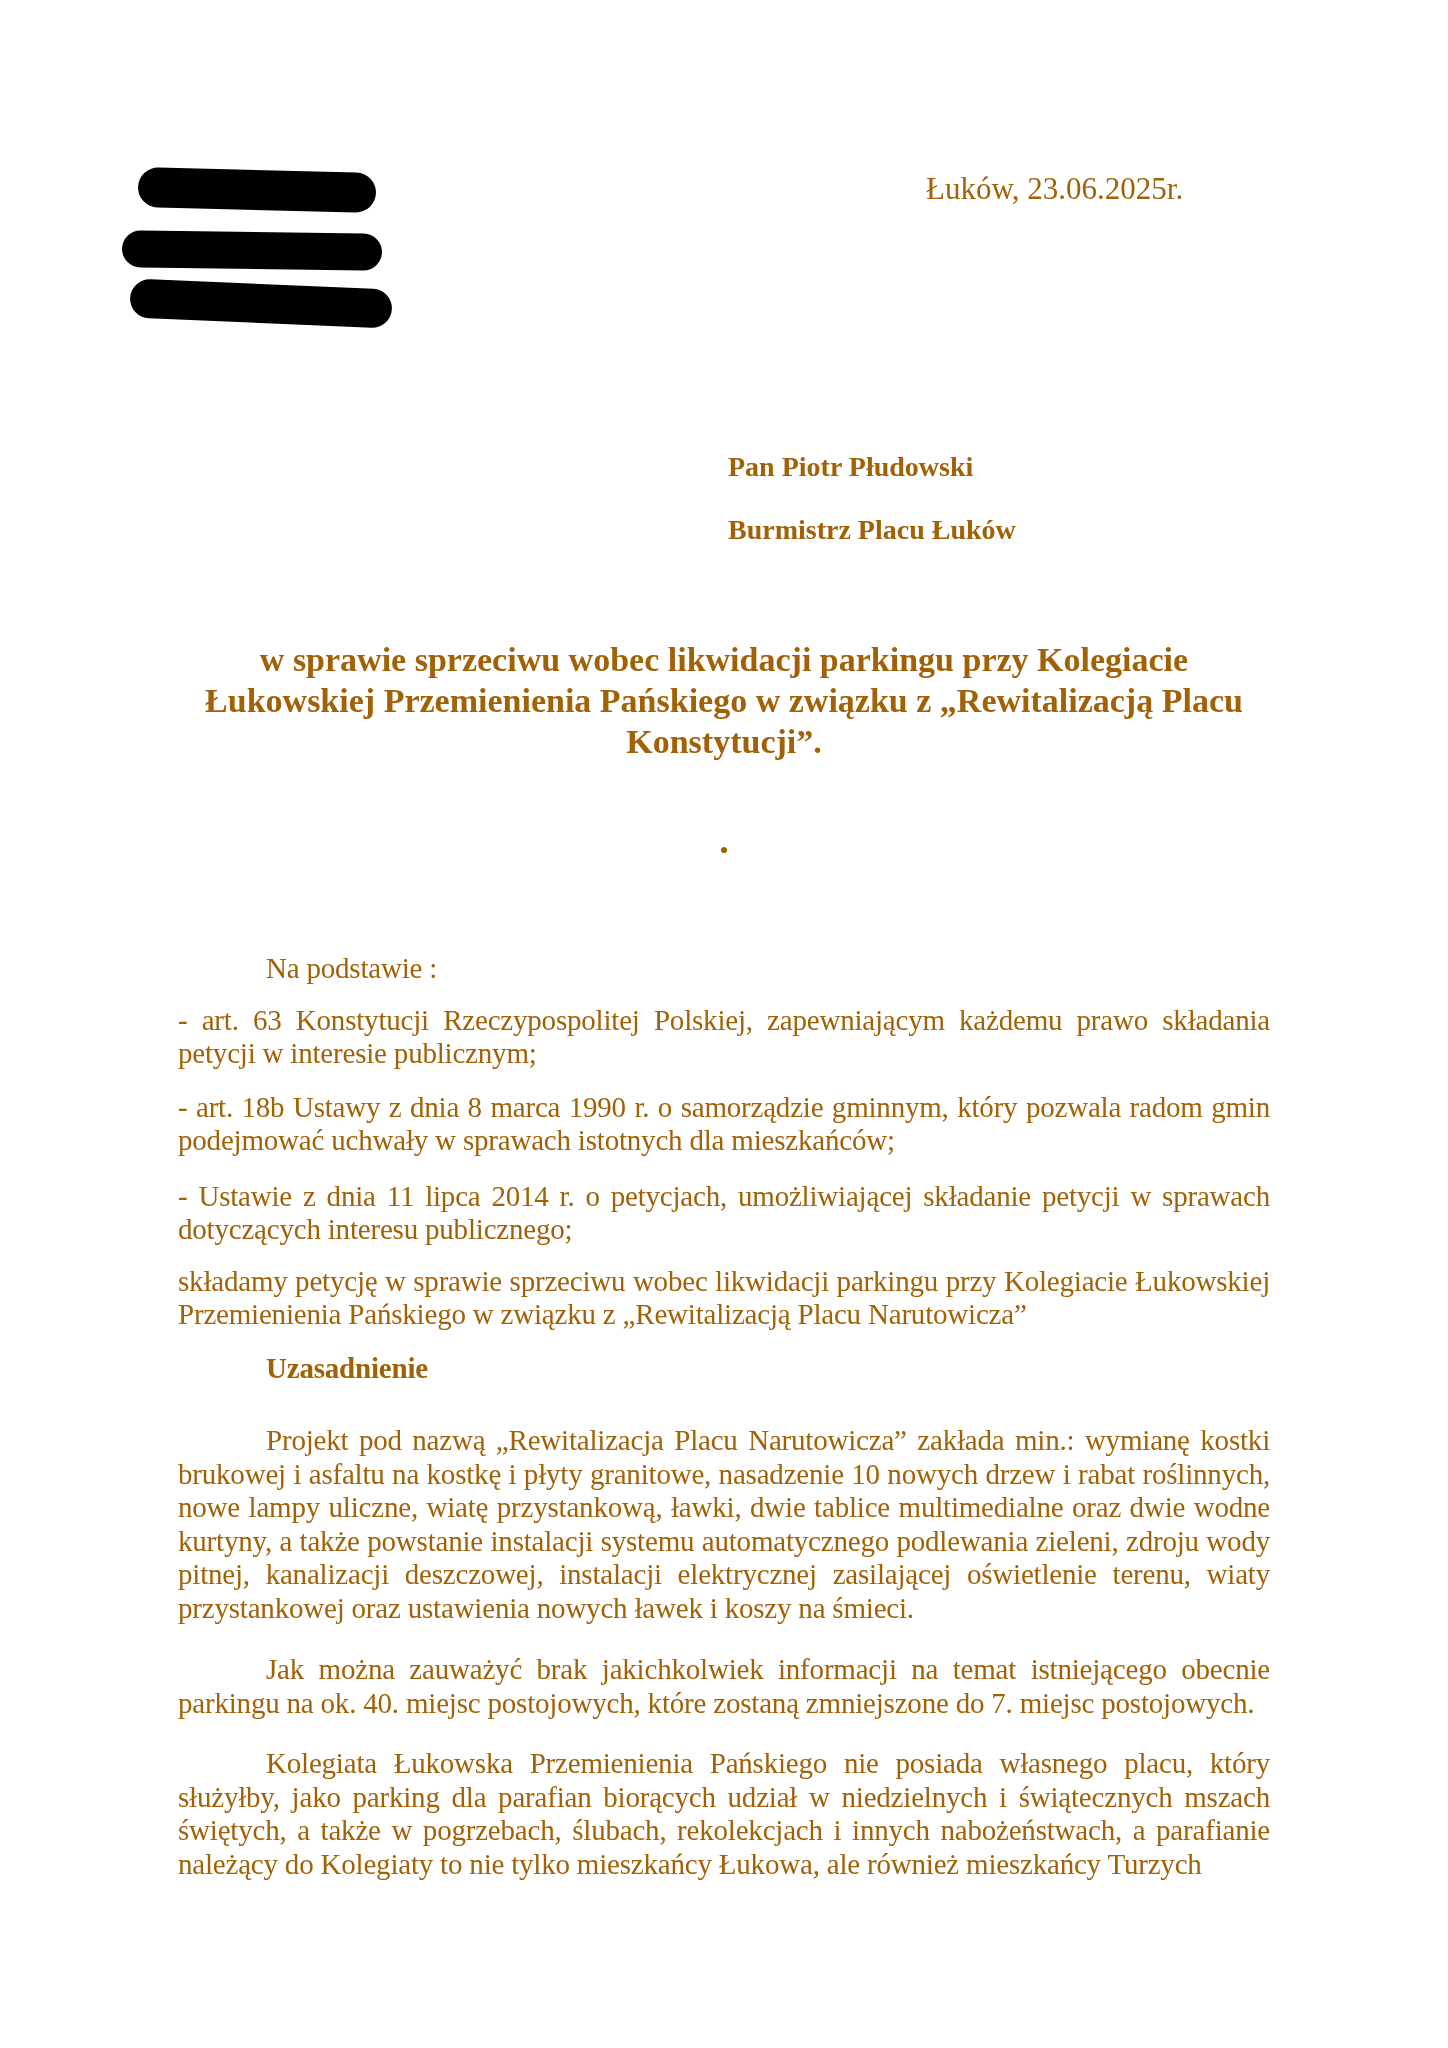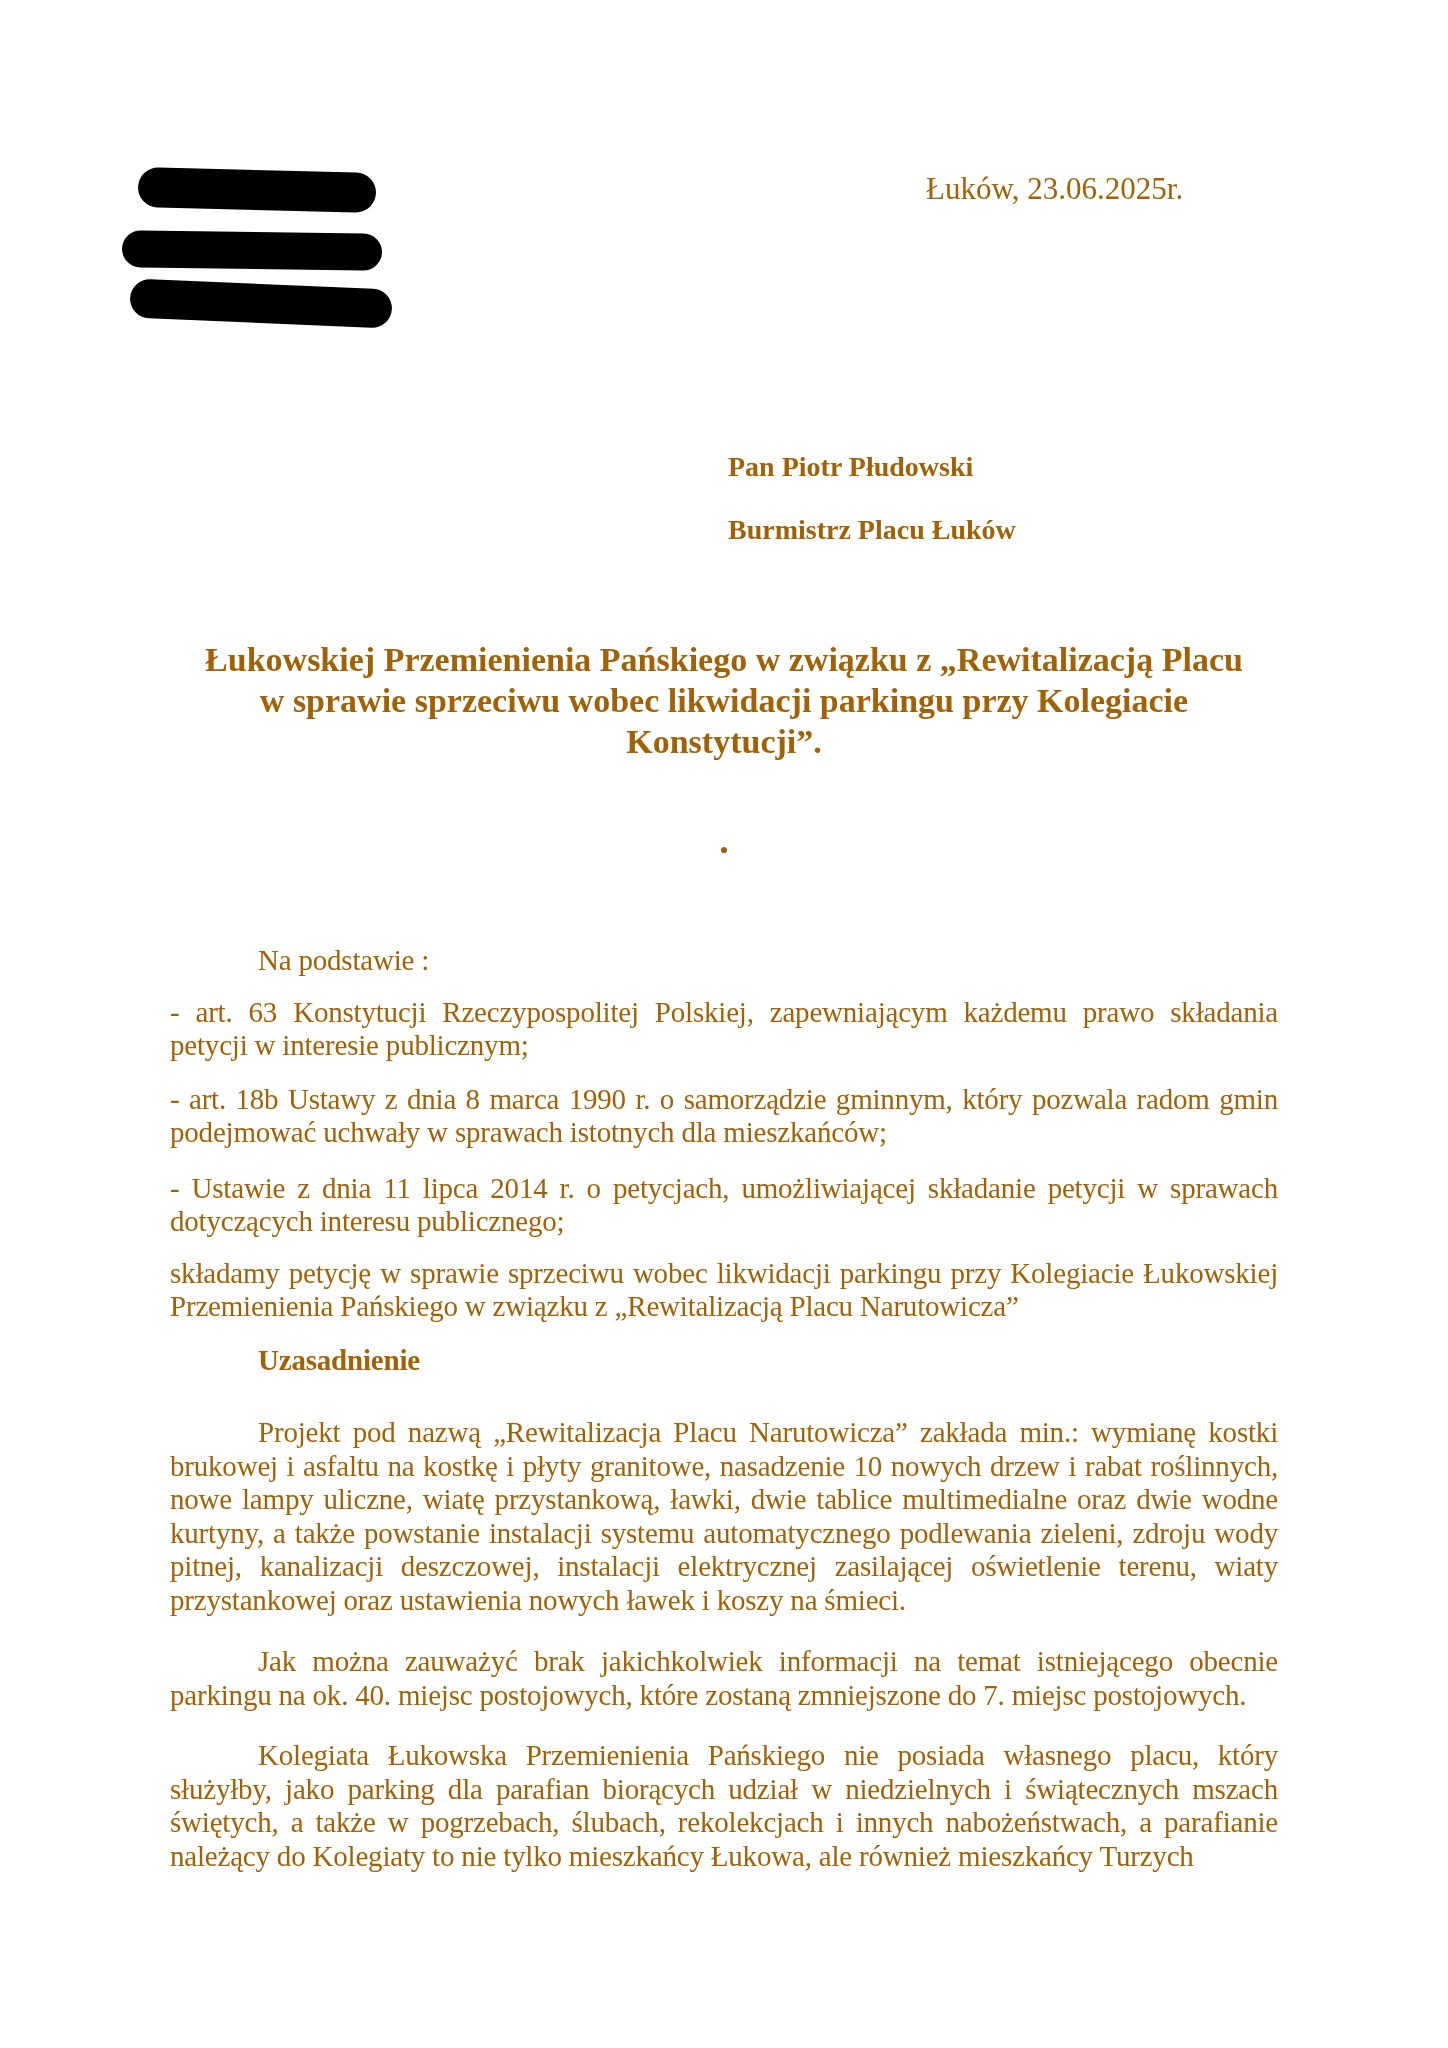--- a/index.html
+++ b/index.html
@@ -42,21 +42,21 @@
   .separator-dot {
     position:absolute; top:838px; left:170px; width:1108px;
     text-align:center; font-size:26px; line-height:26px;
   }
 
   .body-text {
     position:absolute; top:944px; left:170px; width:1108px;
     font-size:29px; line-height:33.5px;
     text-align:justify; letter-spacing:-0.2px;
   }
-  .body-text p { margin:0; }
+  .body-text p { margin:8px; }
   .basis-label   { margin-bottom:18px !important; text-indent:88px; text-align:left; }
   .legal-item-1  { margin-bottom:20px !important; }
   .legal-item-2  { margin-bottom:22px !important; }
   .legal-item-3  { margin-bottom:18px !important; }
   .statement     { margin-bottom:20px !important; }
   .section-heading { margin-bottom:39px !important; text-indent:88px; font-weight:bold; text-align:left; }
   .justif        { text-indent:88px; }
   .justif-1 { margin-bottom:28px !important; }
   .justif-2 { margin-bottom:27px !important; }
 </style>
@@ -73,22 +73,22 @@
 
   <div class="date-line">Łuków, 23.06.2025r.</div>
 
   <div class="recipient">
     <div class="recipient-name">Pan Piotr Płudowski</div>
     <div class="recipient-title">Burmistrz Placu Łuków</div>
   </div>
 
   <div class="title-block">
     <div class="petition-subtitle">
+      <span class="subtitle-line">w sprawie sprzeciwu wobec likwidacji parkingu przy Kolegiacie</span>
       <span class="subtitle-line">Łukowskiej Przemienienia Pańskiego w związku z „Rewitalizacją Placu</span>
-      <span class="subtitle-line">w sprawie sprzeciwu wobec likwidacji parkingu przy Kolegiacie</span>
       <span class="subtitle-line">Konstytucji”.</span>
     </div>
   </div>
 
   <div class="separator-dot">•</div>
 
   <div class="body-text">
     <p class="basis-label">Na podstawie :</p>
     <p class="legal-item-1">- art. 63 Konstytucji Rzeczypospolitej Polskiej, zapewniającym każdemu prawo składania petycji w interesie publicznym;</p>
     <p class="legal-item-2">- art. 18b Ustawy z dnia 8 marca 1990 r. o samorządzie gminnym, który pozwala radom gmin podejmować uchwały w sprawach istotnych dla mieszkańców;</p>

